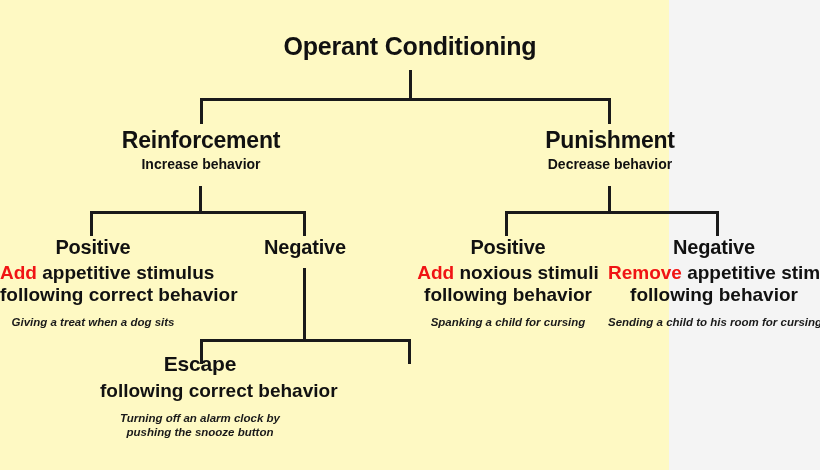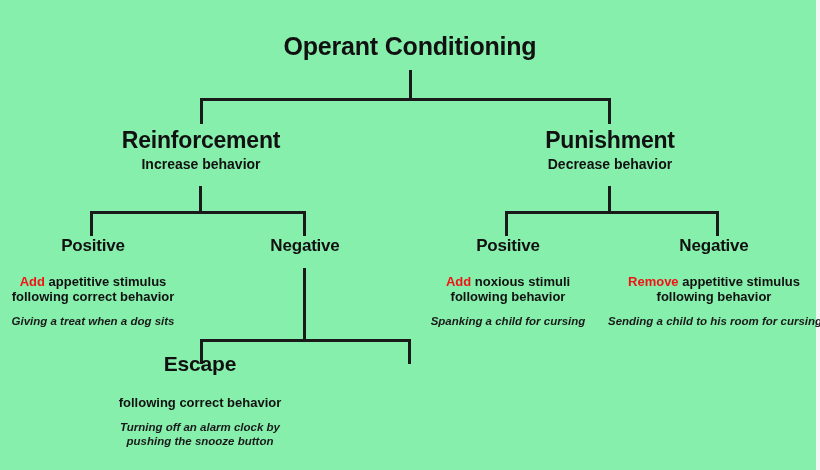--- a/index.html
+++ b/index.html
@@ -10,23 +10,23 @@
   body {
     width: 820px;
     height: 470px;
     background: #f4f4f4;
     font-family: "Liberation Sans", sans-serif;
     color: #111111;
     overflow: hidden;
   }
   #canvas {
     position: relative;
-    width: 816px;
+    width: 669px;
     height: 470px;
-    background: #86efac;
+    background: #fef9c3;
   }
 
   
   .line {
     position: absolute;
     background: #1a1a1a;
   }
   .line.h { height: 3px; }
   .line.v { width: 3px; }
 
@@ -36,35 +36,35 @@
     text-align: center;
     line-height: 1.12;
   }
   .node-title {
     font-weight: bold;
     color: #111111;
     white-space: nowrap;
   }
   .t-l1 { font-size: 25px; letter-spacing: -0.2px; }
   .t-l2 { font-size: 23px; letter-spacing: -0.2px; }
-  .t-l3 { font-size: 17px; letter-spacing: -0.2px; }
+  .t-l3 { font-size: 20px; letter-spacing: -0.2px; }
   .t-l4 { font-size: 21px; letter-spacing: -0.2px; }
 
   .node-sub {
     font-size: 14px;
     font-weight: bold;
     color: #111111;
     margin-top: 3px;
     white-space: nowrap;
   }
   .node-body {
-    font-size: 13px;
+    font-size: 19px;
     font-weight: bold;
     color: #111111;
-    margin-top: 20px;
+    margin-top: 4px;
   }
   .node-body .bodyline { white-space: nowrap; display: block; }
   .accent {
     color: #f01414;
     font-weight: bold;
   }
   .node-example {
     font-size: 11.5px;
     font-style: italic;
     font-weight: bold;

